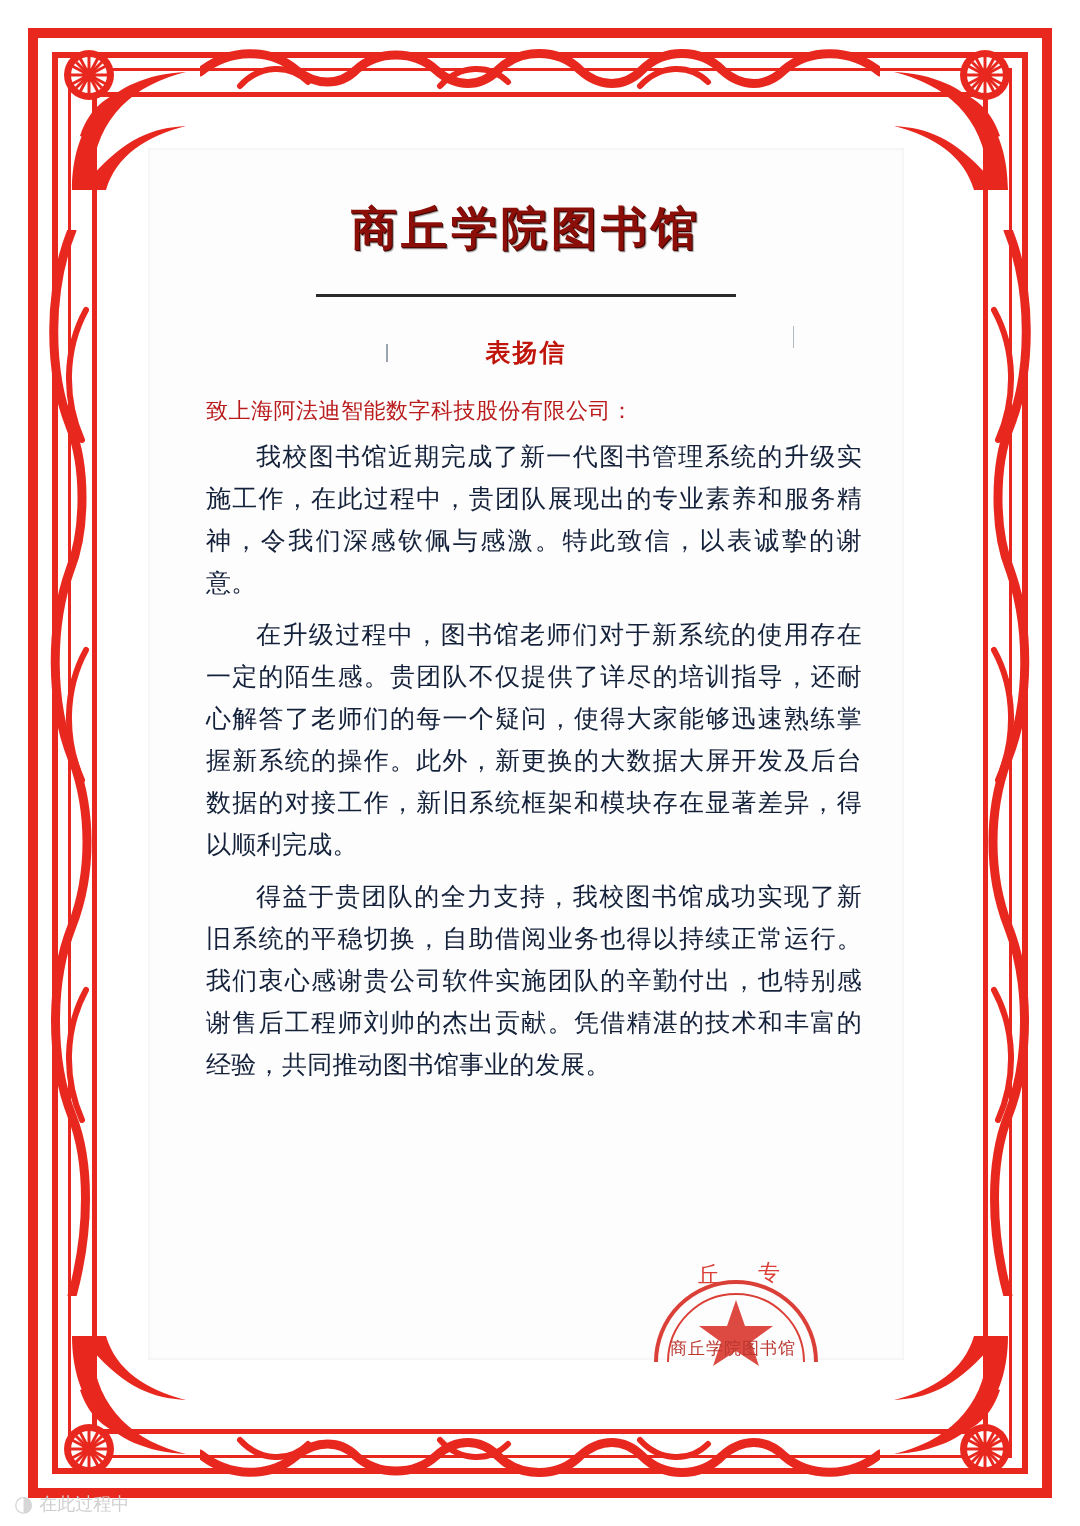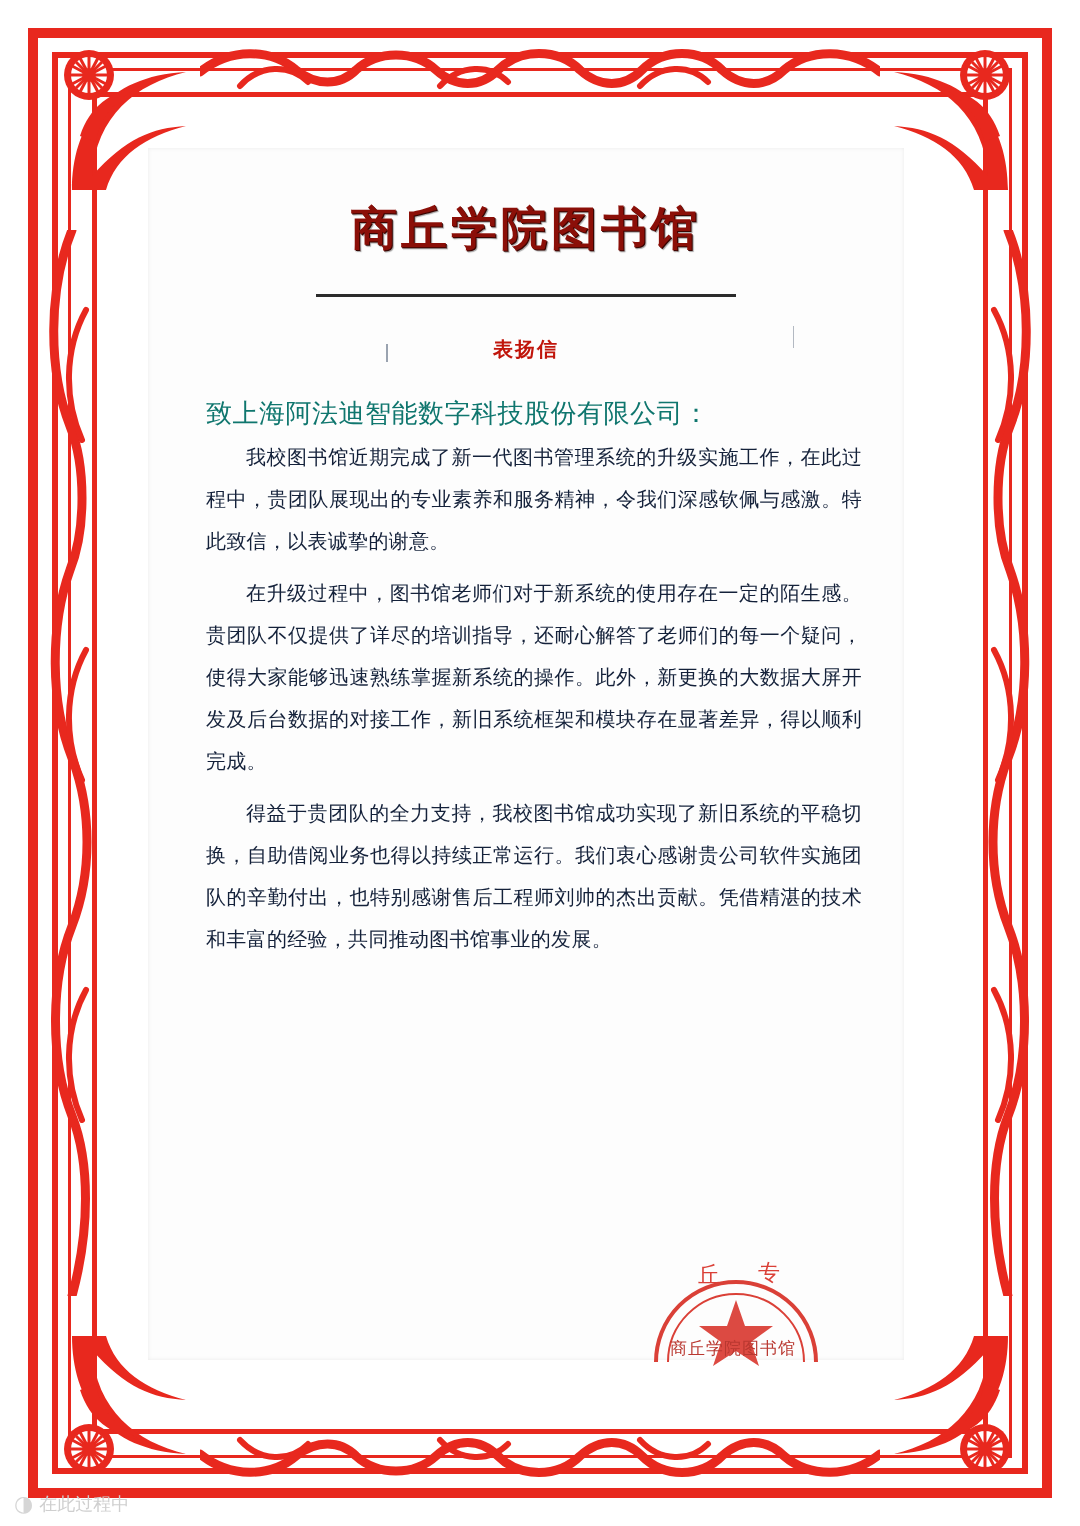--- a/index.html
+++ b/index.html
@@ -103,42 +103,42 @@
     border-top: 3px solid #2b2b2b;
   }
 
   .doc-subtitle {
     position: absolute;
     left: 0; right: 0;
     top: 188px;
     text-align: center;
     font-family: "DejaVu Sans", sans-serif;
     font-weight: bold;
-    font-size: 20px;
+    font-size: 25px;
     color: #c0150b;
     letter-spacing: 2px;
   }
 
   .salutation {
     position: absolute;
     left: 58px;
     top: 248px;
     width: 650px;
-    font-size: 26px;
-    color: #0f766e;
+    font-size: 22px;
+    color: #b91c1c;
     font-family: Liberation Sans, sans-serif;
     letter-spacing: 0.5px;
   }
 
   .body-text {
     position: absolute;
     left: 58px;
     top: 288px;
     width: 656px;
-    font-size: 20px;
+    font-size: 25px;
     line-height: 42px;
     color: #14213a;
     font-family: "DejaVu Sans", sans-serif;
     letter-spacing: 0.3px;
     text-align: justify;
   }
   .body-text p {
     margin: 0 0 10px 0;
     text-indent: 2em;
   }

